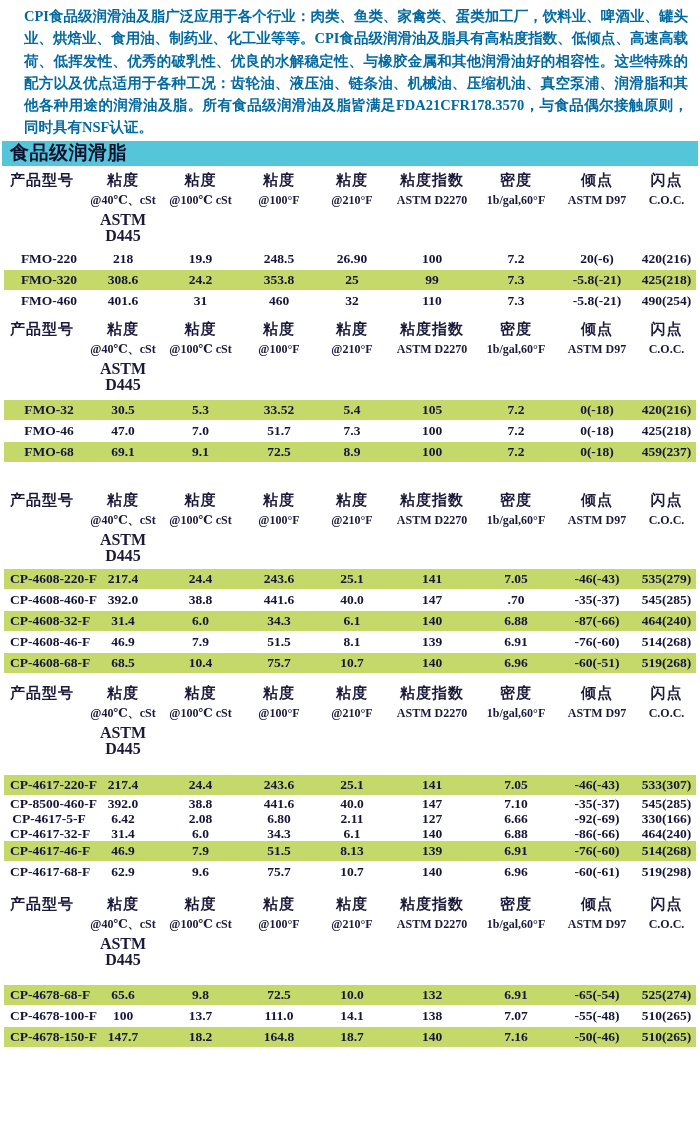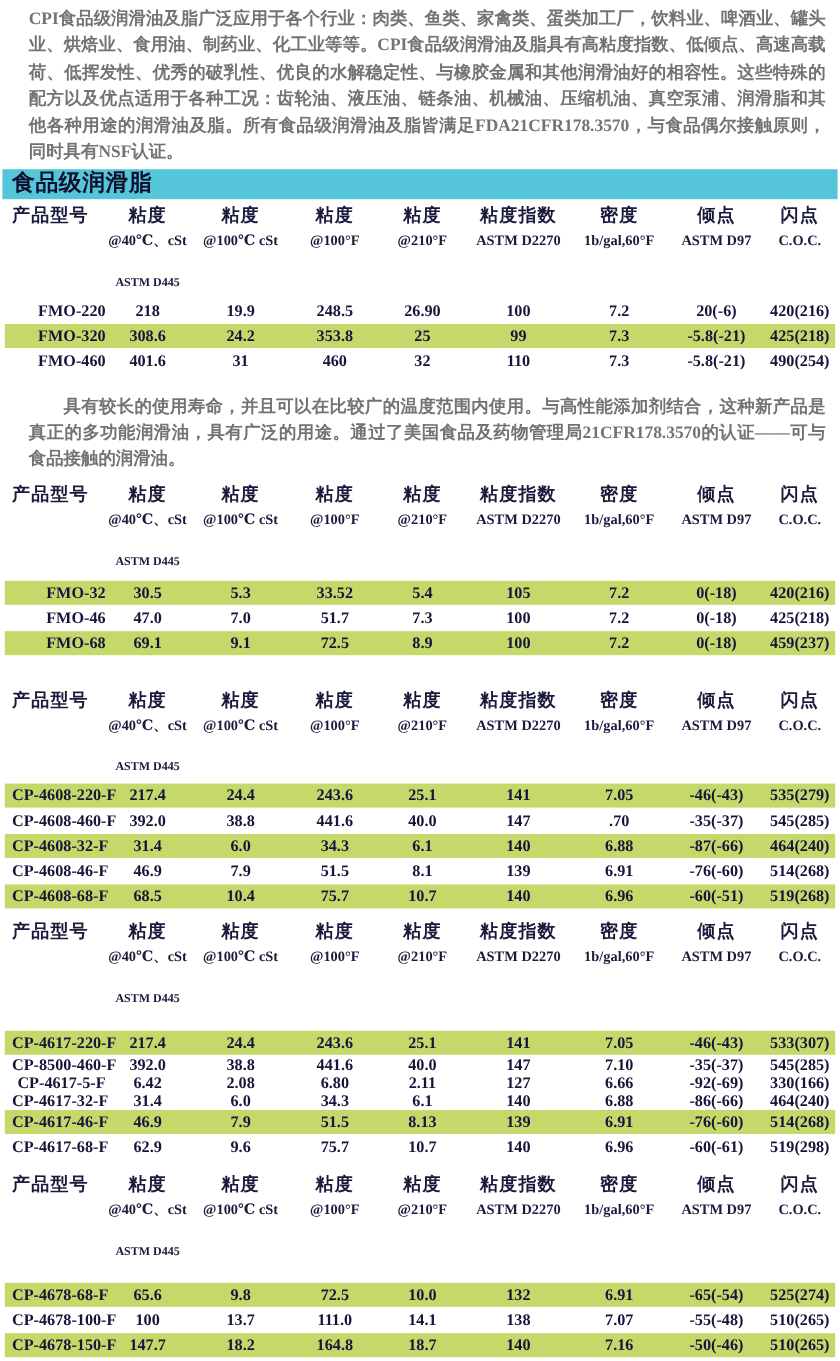--- a/index.html
+++ b/index.html
@@ -28,21 +28,21 @@
     font-weight: bold;
     color: #10102e;
     letter-spacing: 0.5px;
   }
   .para {
     margin: 3px 12px 2px 24px;
     font-size: 14.5px;
     font-weight: bold;
     line-height: 22.3px;
     text-align: justify;
-    color: #737373;
+    color: #0369a1;
   }
   .para.indent { text-indent: 2em; }
   .para.mid { margin-top: 17px; margin-bottom: 6px; }
 
   .spec-table { margin: 0 4px 0 4px; }
   .t1 { margin-top: 4px; }
   .t2 { margin-top: 8px; }
   .t3 { margin-top: 28px; }
   .t4 { margin-top: 10px; }
   .t5 { margin-top: 12px; }
@@ -55,34 +55,34 @@
   .t1 .thead { margin-bottom: 5px; }
   .t2 .thead { margin-bottom: 7px; }
   .t3 .thead { margin-bottom: 5px; }
   .t4 .thead { margin-bottom: 18px; }
   .t5 .thead { margin-bottom: 17px; }
 
   .hcell { text-align: center; }
   .hcell.c0 { text-align: left; padding-left: 6px; }
   .hcell .h1 { font-size: 15px; font-weight: bold; letter-spacing: 1px; line-height: 20px; }
   .hcell .h2 { font-size: 12px; font-weight: bold; line-height: 16px; margin-top: 2px; }
-  .hcell .h3 { font-size: 10px; font-weight: bold; line-height: 16px; margin-top: 20px; }
+  .hcell .h3 { font-size: 16px; font-weight: bold; line-height: 16px; margin-top: 4px; }
 
   .trow {
     height: 20px;
     line-height: 20px;
     margin-bottom: 1px;
     font-size: 13.5px;
     font-weight: bold;
     color: #15153a;
   }
   .trow.tight { height: 15px; line-height: 15px; margin-bottom: 0; }
   .trow.green { background: #c5d96b; }
   .tcell { text-align: center; white-space: nowrap; overflow: visible; }
-  .tcell.c0 { text-align: right; padding-left: 6px; }
+  .tcell.c0 { text-align: center; padding-left: 6px; }
 </style>
 </head>
 <body>
 
 <div class="page">
 
 
   <p class="para">CPI食品级润滑油及脂广泛应用于各个行业：肉类、鱼类、家禽类、蛋类加工厂，饮料业、啤酒业、罐头业、烘焙业、食用油、制药业、化工业等等。CPI食品级润滑油及脂具有高粘度指数、低倾点、高速高载荷、低挥发性、优秀的破乳性、优良的水解稳定性、与橡胶金属和其他润滑油好的相容性。这些特殊的配方以及优点适用于各种工况：齿轮油、液压油、链条油、机械油、压缩机油、真空泵浦、润滑脂和其他各种用途的润滑油及脂。所有食品级润滑油及脂皆满足FDA21CFR178.3570，与食品偶尔接触原则，同时具有NSF认证。</p>
 
   <div class="section-bar">
@@ -157,21 +157,20 @@
         <div class="tcell c2">31</div>
         <div class="tcell c3">460</div>
         <div class="tcell c4">32</div>
         <div class="tcell c5">110</div>
         <div class="tcell c6">7.3</div>
         <div class="tcell c7">-5.8(-21)</div>
         <div class="tcell c8">490(254)</div>
       </div>
     </div>
 
-  <p class="para indent mid">具有较长的使用寿命，并且可以在比较广的温度范围内使用。与高性能添加剂结合，这种新产品是真正的多功能润滑油，具有广泛的用途。通过了美国食品及药物管理局21CFR178.3570的认证——可与食品接触的润滑油。</p>
 
   <div class="spec-table t2">
       <div class="thead">
         <div class="hcell c0">
           <div class="h1">产品型号</div>
         </div>
         <div class="hcell c1">
           <div class="h1">粘度</div>
           <div class="h2">@40℃、cSt</div>
           <div class="h3">ASTM D445</div>

